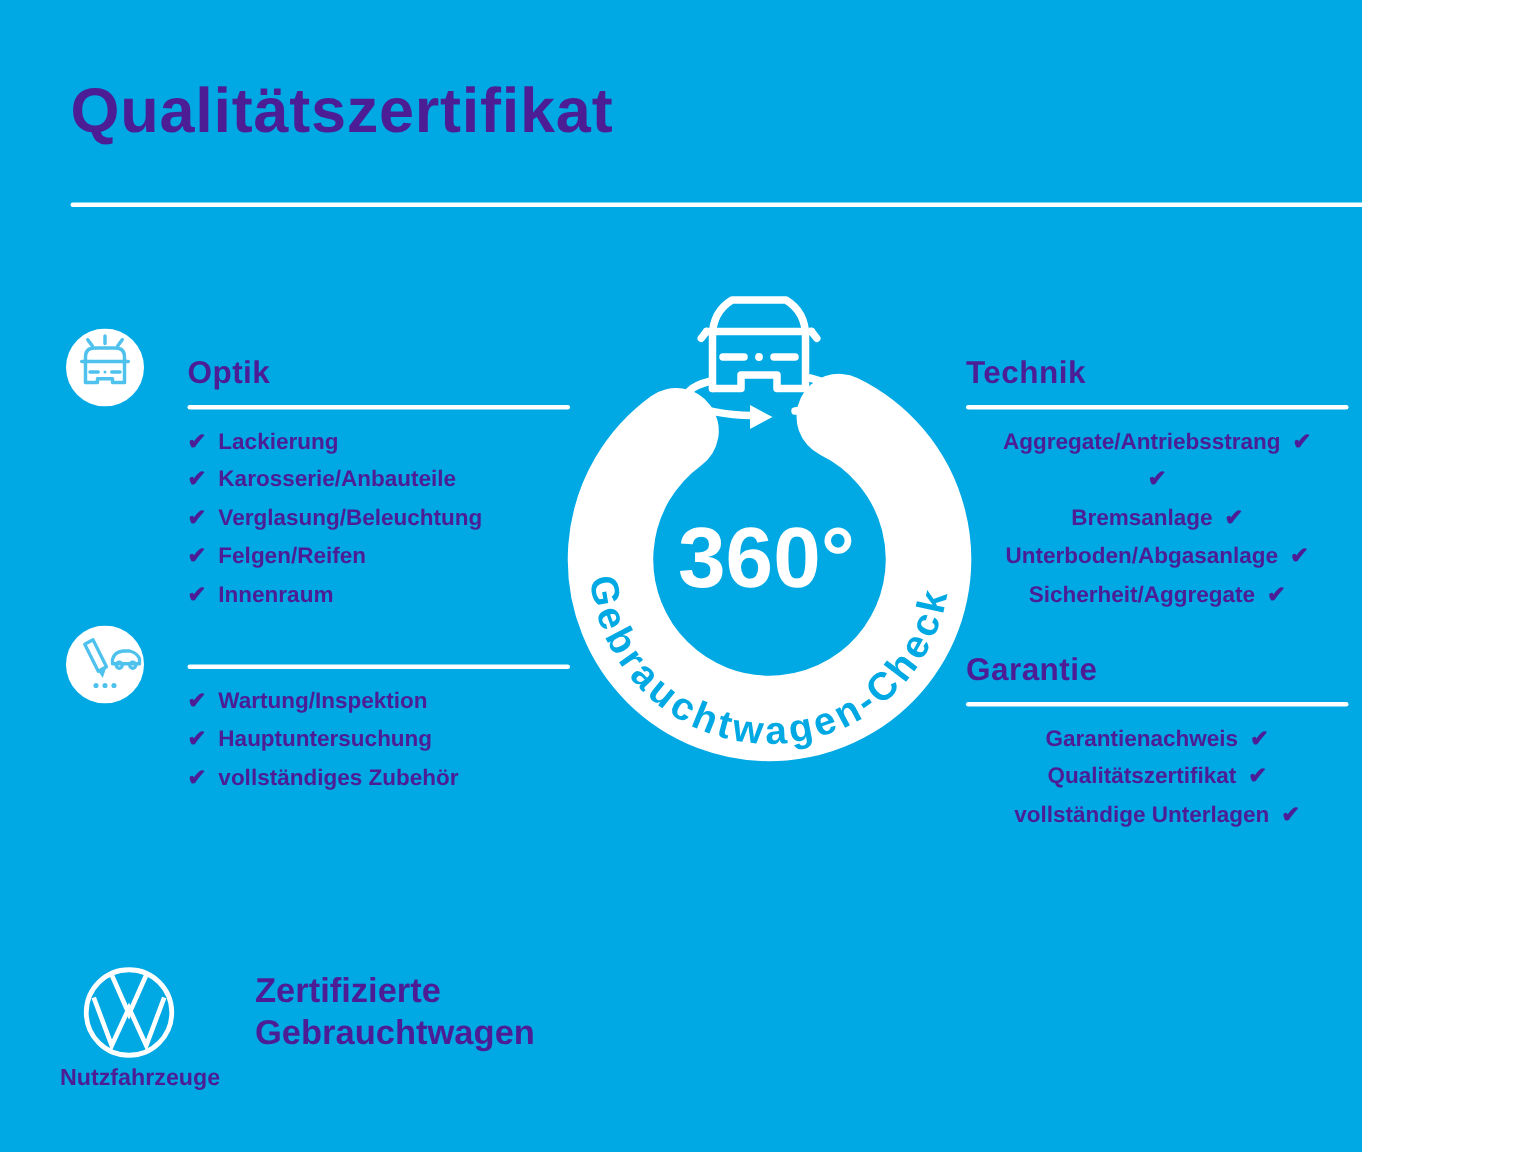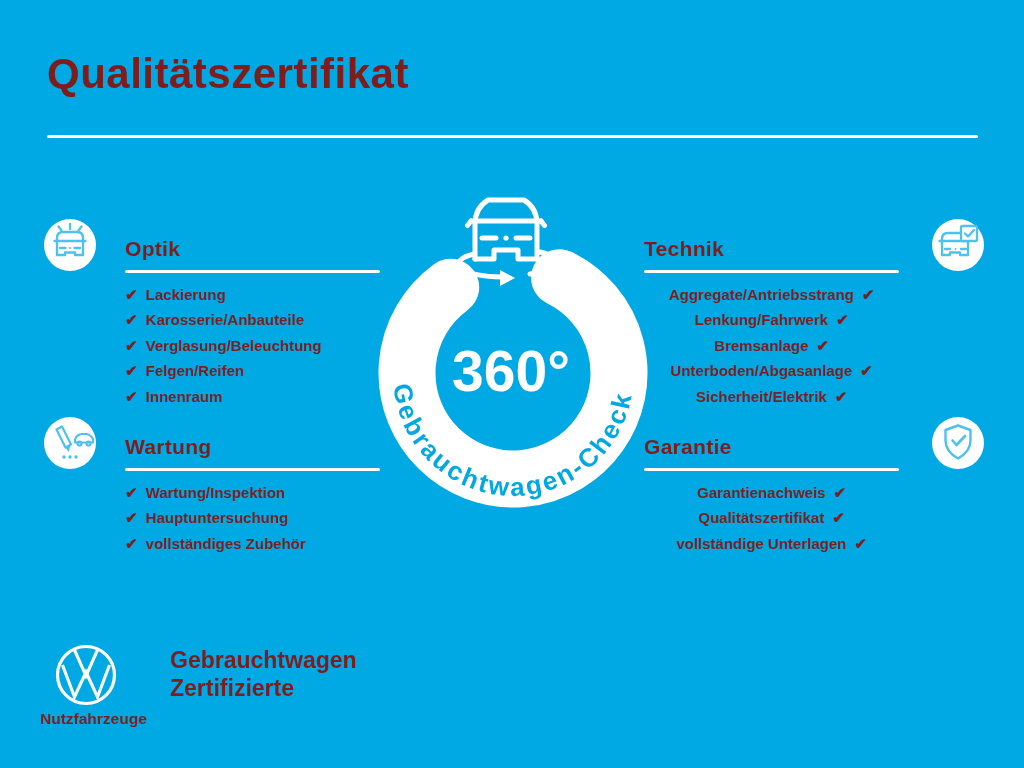--- a/index.html
+++ b/index.html
@@ -1,18 +1,18 @@
 <!DOCTYPE html>
 <html><head>
 <meta charset="utf-8">
 <style>
   html,body{margin:0;padding:0;}
   .stage{
-    position:relative;width:1024px;height:768px;overflow:hidden;
-    background:#00A9E3;color:#7f1d1d;
+    position:relative;width:908px;height:768px;overflow:hidden;
+    background:#00A9E3;color:#4c1d95;
     font-family:"Liberation Sans", sans-serif;
   }
   .page-title{
     position:absolute;left:47px;top:50px;margin:0;
     font-size:42px;font-weight:700;letter-spacing:.5px;
   }
   .title-rule{
     position:absolute;left:47px;top:135px;width:931px;height:3px;
     background:#fff;border-radius:2px;
   }
@@ -112,21 +112,20 @@
           <span>Felgen/Reifen</span>
         </div>
       <div class="row">
           <span class="check">✔</span>
           <span>Innenraum</span>
         </div>
     </div>
   </div>
 
   <div class="sec" style="left:125px;top:434px">
-    <h2>Wartung</h2>
     <div class="rule"></div>
     <div class="list">
       <div class="row">
           <span class="check">✔</span>
           <span>Wartung/Inspektion</span>
         </div>
       <div class="row">
           <span class="check">✔</span>
           <span>Hauptuntersuchung</span>
         </div>
@@ -139,33 +138,32 @@
 
   <div class="sec right" style="left:644px;top:236px">
     <h2>Technik</h2>
     <div class="rule"></div>
     <div class="list">
       <div class="row">
           <span>Aggregate/Antriebsstrang</span>
           <span class="check">✔</span>
         </div>
       <div class="row">
-          <span>Lenkung/Fahrwerk</span>
           <span class="check">✔</span>
         </div>
       <div class="row">
           <span>Bremsanlage</span>
           <span class="check">✔</span>
         </div>
       <div class="row">
           <span>Unterboden/Abgasanlage</span>
           <span class="check">✔</span>
         </div>
       <div class="row">
-          <span>Sicherheit/Elektrik</span>
+          <span>Sicherheit/Aggregate</span>
           <span class="check">✔</span>
         </div>
     </div>
   </div>
 
   <div class="sec right" style="left:644px;top:434px">
     <h2>Garantie</h2>
     <div class="rule"></div>
     <div class="list">
       <div class="row">
@@ -207,17 +205,17 @@
 
   <svg class="vw-logo" width="64" height="64" viewBox="-32 -32 64 64">
     <circle r="28.5" stroke="#fff" stroke-width="3.2" fill="none"></circle>
     <g stroke="#fff" stroke-width="3.1" fill="none">
       <path d="M -11.5 -25 L 0 1 L 11.5 -25"></path>
       <path d="M -23.5 -10 L -11.5 22 L 0 -3 L 11.5 22 L 23.5 -10"></path>
     </g>
   </svg>
   <div class="logo-caption">Nutzfahrzeuge</div>
   <div class="brand-claim">
+    <div>Zertifizierte</div>
     <div>Gebrauchtwagen</div>
-    <div>Zertifizierte</div>
   </div>
 
 </div>
 
 </body></html>

